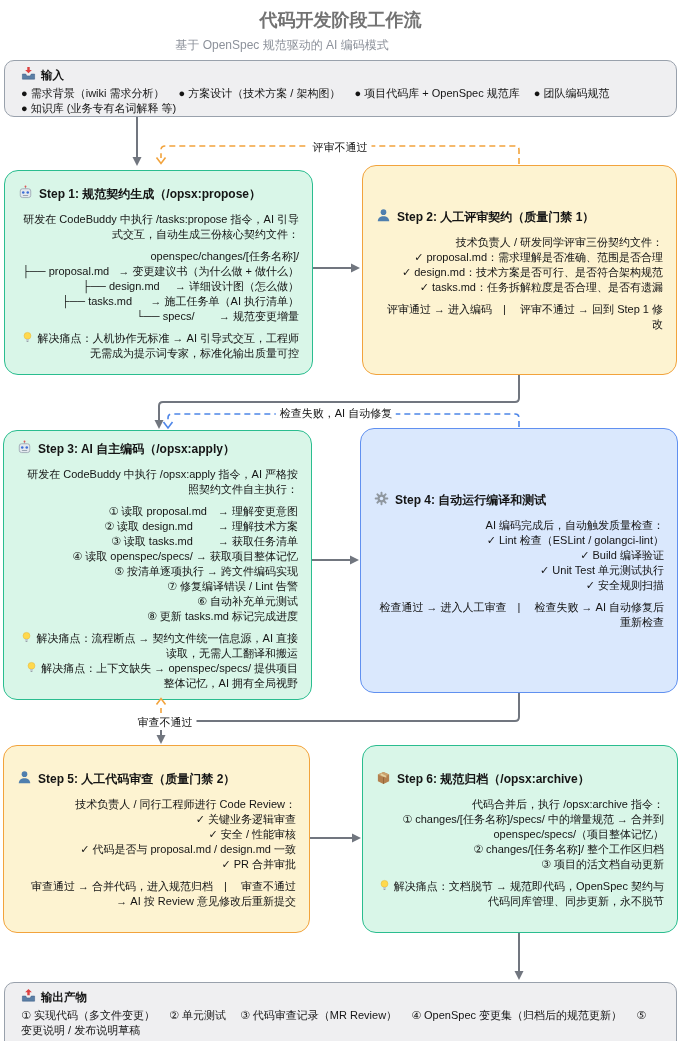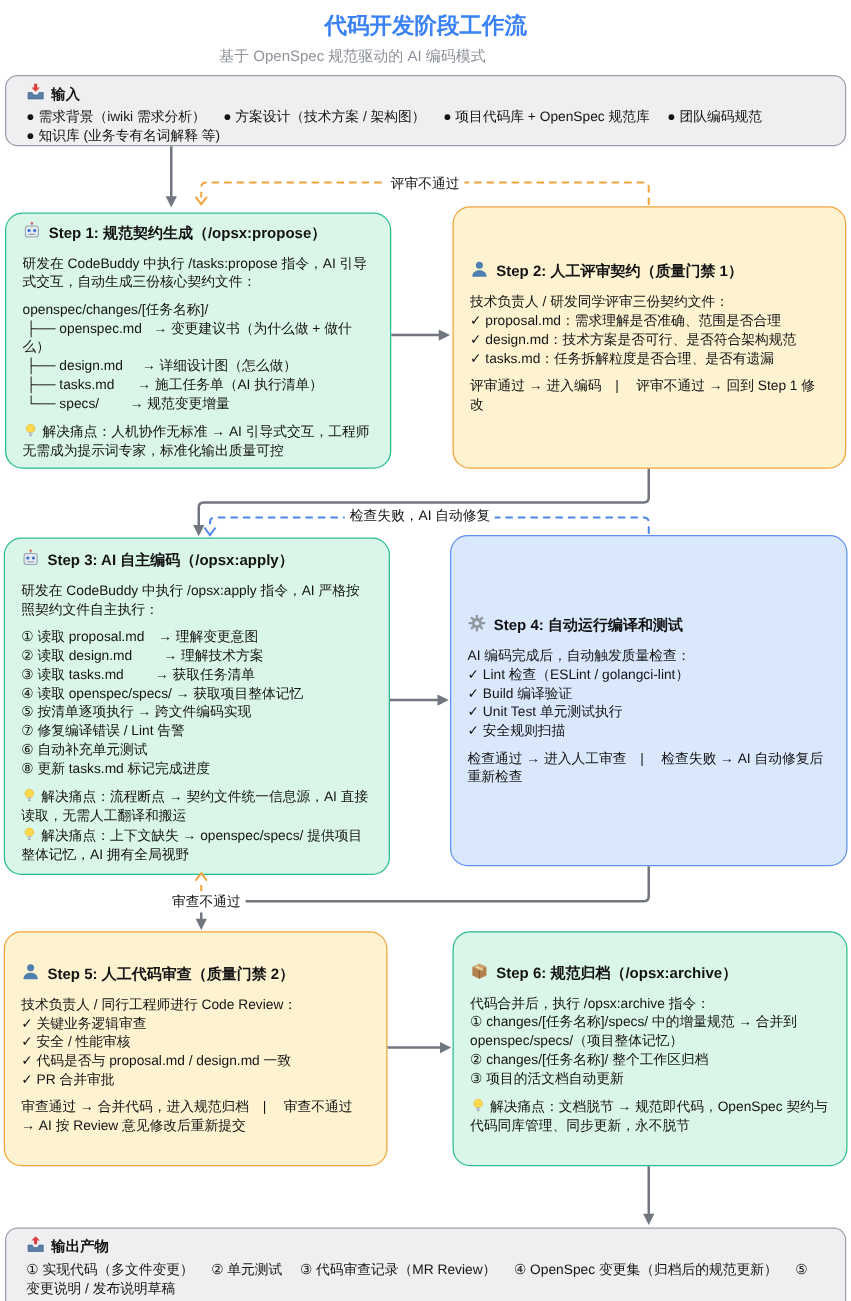--- a/index.html
+++ b/index.html
@@ -1,26 +1,26 @@
 <!DOCTYPE html>
 <html><head>
 <meta charset="utf-8">
 <style>
   html,body{margin:0;padding:0;background:#fff;}
   body{font-family:"Liberation Sans","DejaVu Sans",sans-serif;color:#141414;}
   .canvas{position:relative;width:681px;height:1041px;background:#ffffff;overflow:hidden;}
   .page-title{position:absolute;top:8px;left:0;width:681px;text-align:center;
-    font-size:18px;font-weight:bold;color:#3b82f6;}
+    font-size:18px;font-weight:bold;color:#737373;}
   .page-subtitle{position:absolute;top:37px;left:0;width:564px;text-align:center;
     font-size:12px;color:#8d929b;}
   .io-box{position:absolute;box-sizing:border-box;background:#efeff1;border:1px solid #99a1ac;
     border-radius:10px;padding:5px 16px;font-size:11px;line-height:15px;}
   .io-title{font-weight:bold;font-size:11.5px;display:flex;align-items:center;gap:5px;margin-bottom:1px;}
   .step-box{position:absolute;box-sizing:border-box;border-radius:14px;padding:8px 13px;
-    font-size:11px;line-height:15px;display:flex;flex-direction:column;justify-content:center;overflow:hidden;}
+    font-size:11px;line-height:15px;display:flex;flex-direction:column;justify-content:center;overflow:hidden;text-align:right;}
   .green{background:#d9f6e8;border:1.5px solid #2abd8f;}
   .yellow{background:#fdf3d1;border:1.5px solid #f2a33c;}
   .blue{background:#dae8fd;border:1.5px solid #6090f0;}
   .box-title{font-weight:bold;font-size:12px;display:flex;align-items:center;gap:6px;margin-bottom:8px;}
   .box-title .ticon{flex:0 0 auto;}
   .ln{white-space:pre-wrap;}
   .ln.gap{height:7px;}
   .pp{white-space:pre-wrap;margin-top:0;}
   .pp svg{vertical-align:-2px;margin-right:3px;}
   .edges{position:absolute;left:0;top:0;pointer-events:none;}
@@ -71,21 +71,21 @@
           <circle cx="10.4" cy="7.9" r="1.35" fill="#3d6fd6"></circle>
           <rect x="5.1" y="10.6" width="5.8" height="1.2" rx="0.6" fill="#9aa6b2"></rect>
         </svg>
       </span>
       <span>Step 1: 规范契约生成（/opsx:propose）</span>
     </div>
     <div>
         <div class="ln">研发在 CodeBuddy 中执行 /tasks:propose 指令，AI 引导式交互，自动生成三份核心契约文件：</div>
         <div class="ln gap"></div>
         <div class="ln">openspec/changes/[任务名称]/</div>
-        <div class="ln"> ├── openspec.md   → 变更建议书（为什么做 + 做什么）</div>
+        <div class="ln"> ├── proposal.md   → 变更建议书（为什么做 + 做什么）</div>
         <div class="ln"> ├── design.md     → 详细设计图（怎么做）</div>
         <div class="ln"> ├── tasks.md      → 施工任务单（AI 执行清单）</div>
         <div class="ln"> └── specs/        → 规范变更增量</div>
         <div class="ln gap"></div>
       </div>
     <div class="pp"><svg width="13" height="13" viewBox="0 0 14 14">
           <circle cx="7" cy="5.2" r="3.7" fill="#ffd94d" stroke="#e6b83c" stroke-width="0.6"></circle>
           <rect x="5.5" y="8.5" width="3" height="2" rx="0.7" fill="#b9c0c8"></rect>
           <rect x="5.9" y="10.7" width="2.2" height="1.1" rx="0.55" fill="#9aa2ab"></rect>
         </svg><span>解决痛点：人机协作无标准 → AI 引导式交互，工程师无需成为提示词专家，标准化输出质量可控</span></div>

